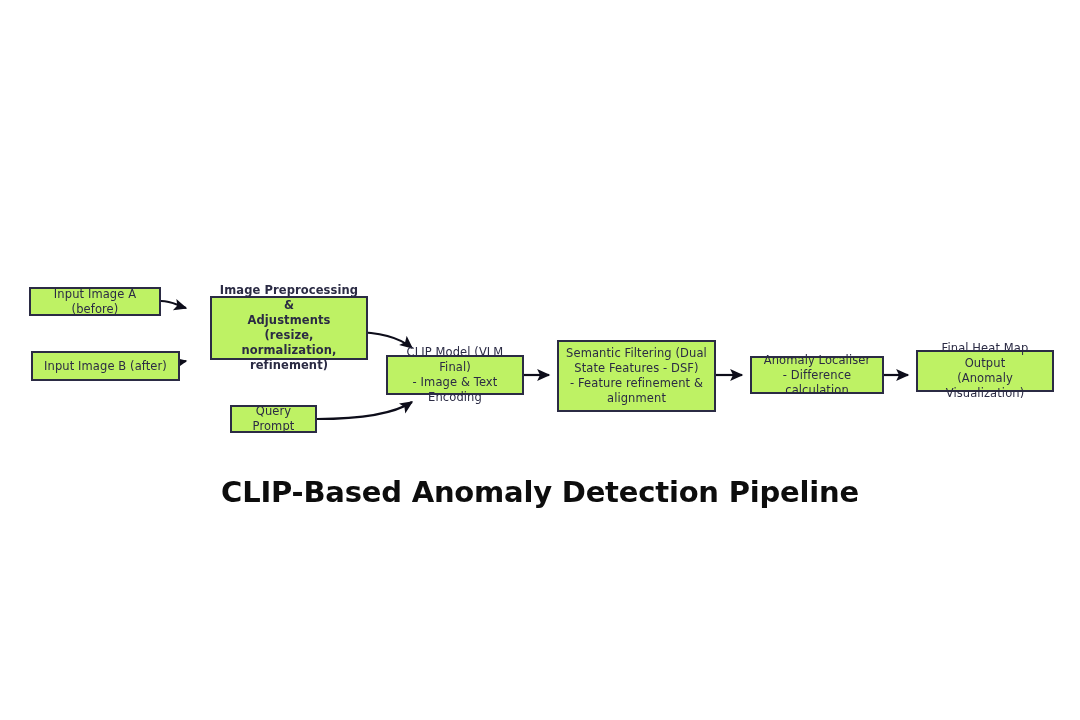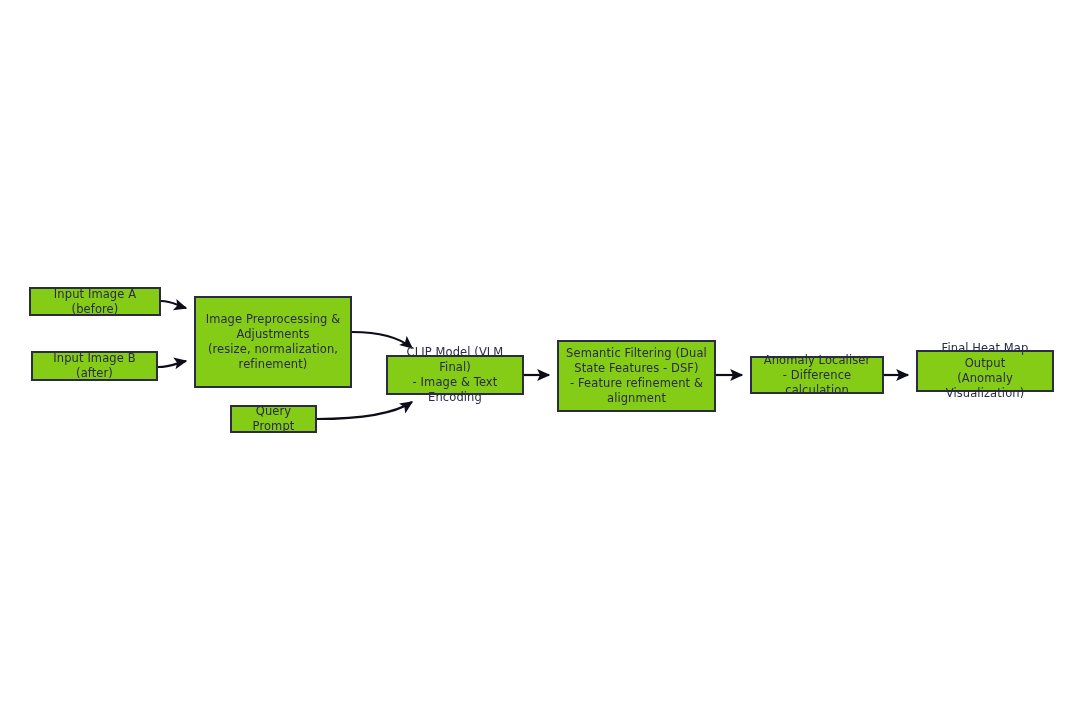--- a/index.html
+++ b/index.html
@@ -26,43 +26,43 @@
     position: absolute;
     left: 0;
     top: 0;
     width: 1080px;
     height: 720px;
     pointer-events: none;
   }
   .node {
     position: absolute;
     box-sizing: border-box;
-    background: #84cc16;
+    background: #bef264;
     border: 2px solid #2b2b44;
     display: flex;
     align-items: center;
     justify-content: center;
     text-align: center;
     color: #2b2b44;
     font-size: 11.5px;
     line-height: 15px;
     letter-spacing: 0.1px;
     padding: 2px 4px;
   }
   .node .lines {
     display: block;
     width: 100%;
   }
   .node .lines span {
     display: block;
   }
   
   #node-input-a      { left: 29px;  top: 287px; width: 132px; height: 29px; }
-  #node-input-b      { left: 31px;  top: 351px; width: 127px; height: 30px; align-items: center; }
-  #node-preprocess   { left: 194px; top: 296px; width: 158px; height: 92px; }
+  #node-input-b      { left: 31px;  top: 351px; width: 149px; height: 30px; align-items: center; }
+  #node-preprocess   { left: 210px; top: 296px; width: 158px; height: 64px; font-weight: bold; }
   #node-query-prompt { left: 230px; top: 405px; width: 87px;  height: 28px; }
   #node-clip         { left: 386px; top: 355px; width: 138px; height: 40px; }
   #node-semantic     { left: 557px; top: 340px; width: 159px; height: 72px; }
   #node-localiser    { left: 750px; top: 356px; width: 134px; height: 38px; }
   #node-final        { left: 916px; top: 350px; width: 138px; height: 42px; }
 
   #diagram-title {
     position: absolute;
     left: 0;
     top: 475px;
@@ -152,14 +152,15 @@
     </span>
   </div>
 
   <div class="node" id="node-final">
     <span class="lines">
       <span>Final Heat Map Output</span>
       <span>(Anomaly Visualization)</span>
     </span>
   </div>
 
+  <div id="diagram-title">CLIP-Based Anomaly Detection Pipeline</div>
 
 </div>
 
 </body></html>

